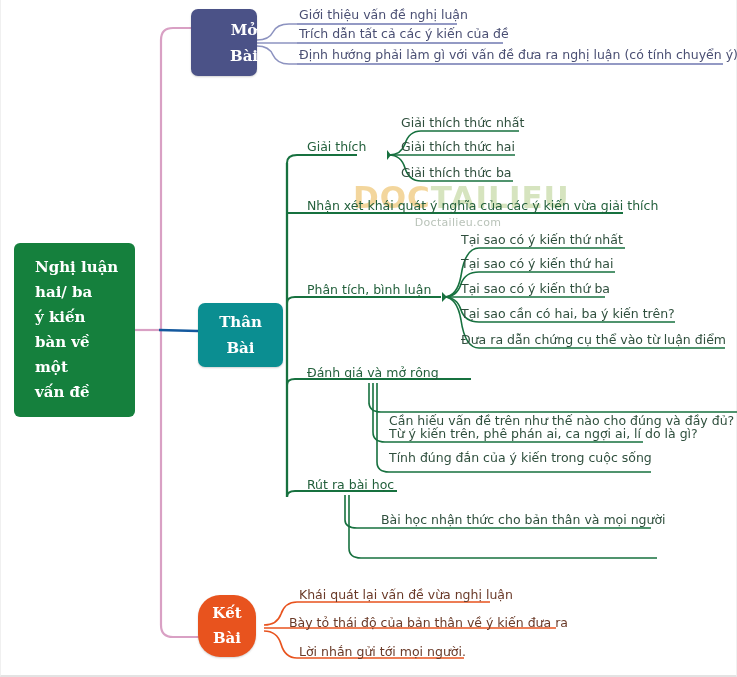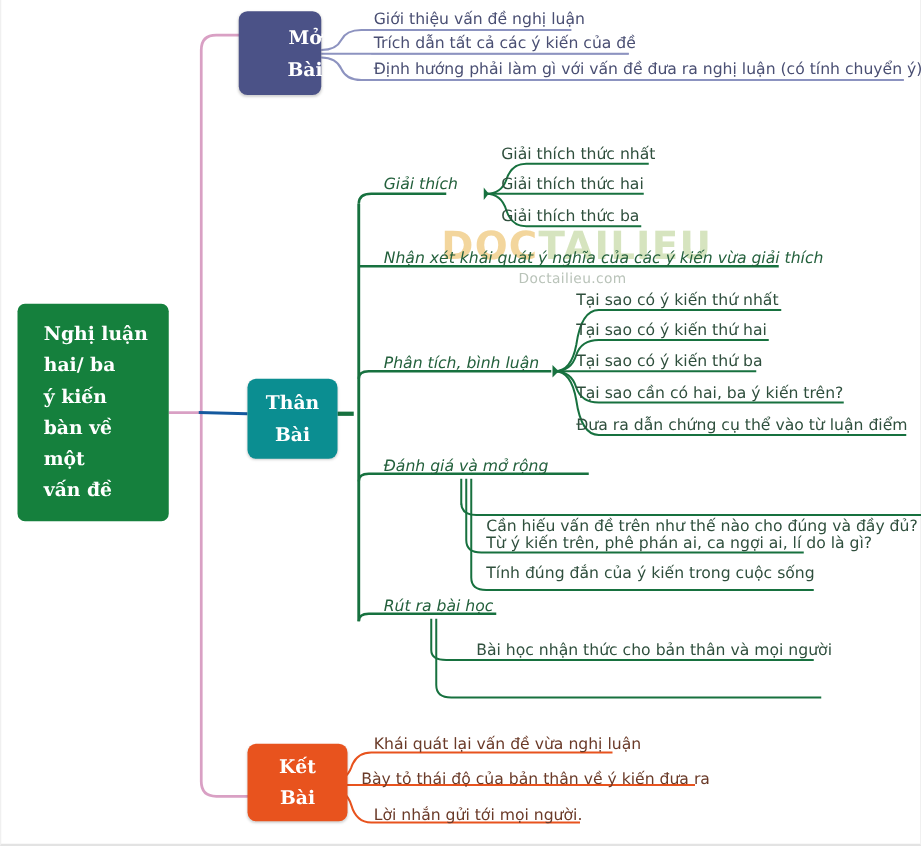--- a/index.html
+++ b/index.html
@@ -78,48 +78,49 @@
     left:190px;top:9px;width:66px;height:67px;
     background:#4b5287;
     font-size:15px;
     line-height:26px;
     text-align:center;
     align-items:center;
     box-shadow:0 1px 2px rgba(0,0,0,.18);
     padding-left:40px;
   }
   #node-than-bai{
-    left:197px;top:303px;width:72px;height:64px;
+    left:197px;top:303px;width:85px;height:64px;
     background:#0b8e91;
     font-size:15px;
     line-height:26px;
     text-align:center;
     align-items:center;
     box-shadow:0 1px 2px rgba(0,0,0,.18);
   }
   #node-ket-bai{
-    left:197px;top:595px;width:80px;height:62px;
+    left:197px;top:595px;width:58px;height:62px;
     background:#e8531e;
     font-size:15px;
     line-height:25px;
     text-align:center;
     align-items:center;
     box-shadow:0 1px 2px rgba(0,0,0,.18);
+    border-radius:22px;
   }
 
   
   .leaf{
     position:absolute;
     font-family:"DejaVu Sans", sans-serif;
     font-size:12.5px;
     line-height:14px;
     white-space:nowrap;
   }
   .leaf.blue{color:#4a4f73;}
-  .leaf.green{color:#23603c;font-style:italic;}
+  .leaf.green{color:#23603c;}
   .leaf.orange{color:#6a3a28;}
   .leaf.mid{color:#2f4f3d;}
 </style>
 </head>
 <body>
 
 <div id="canvas">
 
   <svg id="wires" viewBox="0 0 737 677" xmlns="http://www.w3.org/2000/svg">
 

